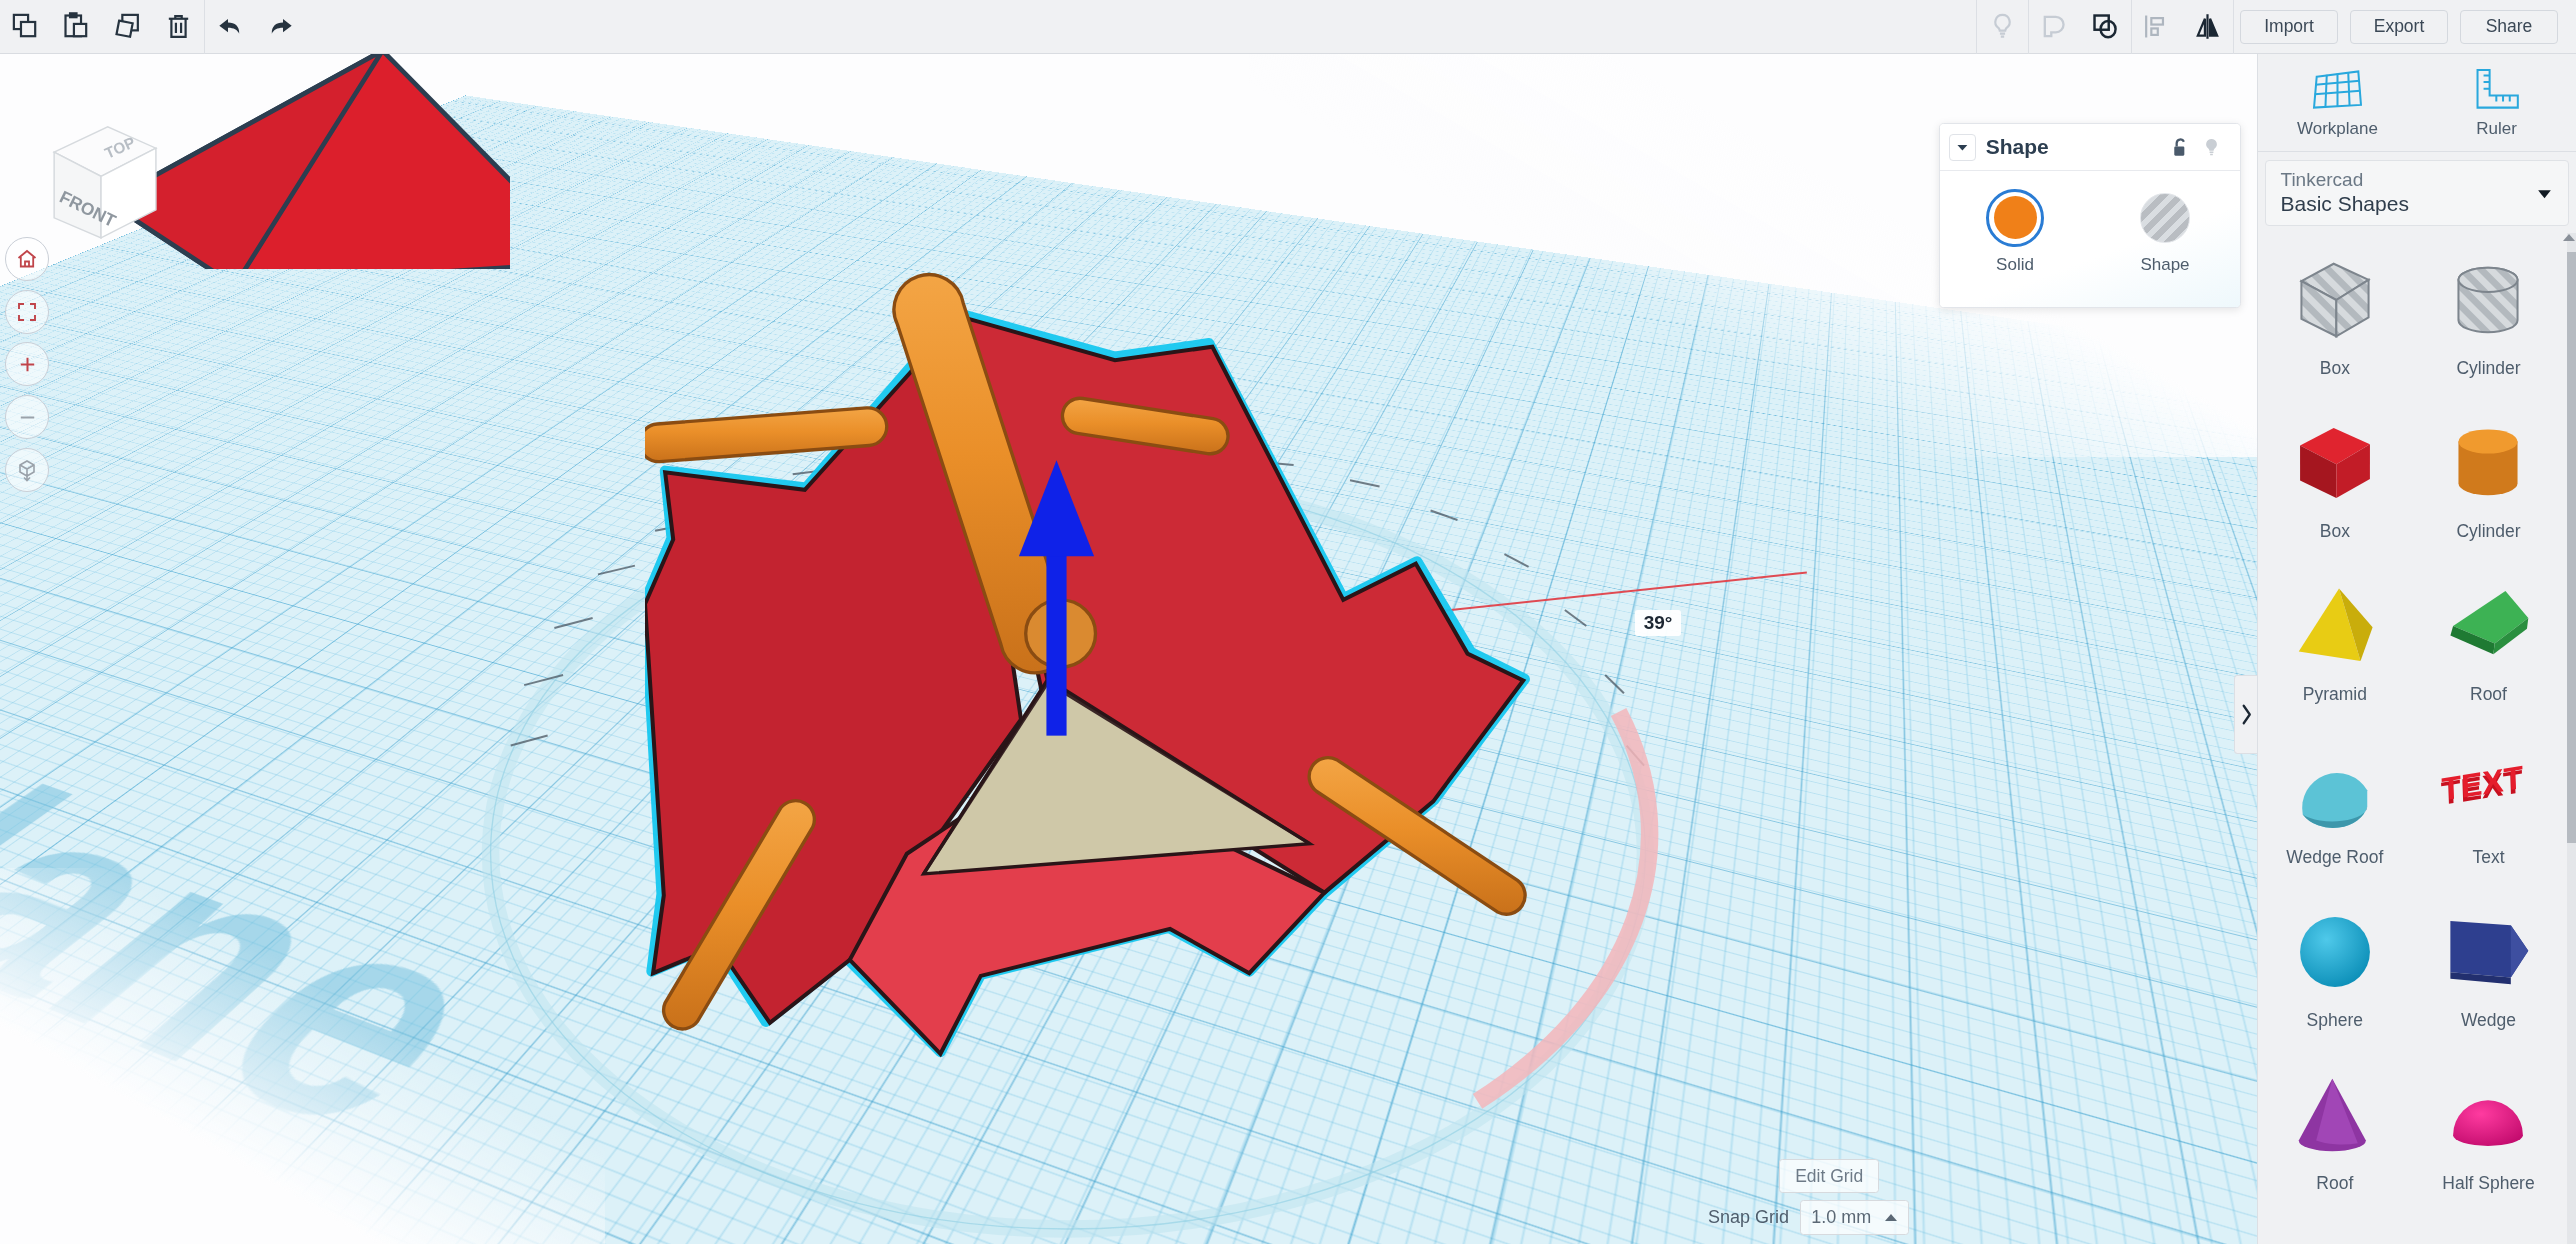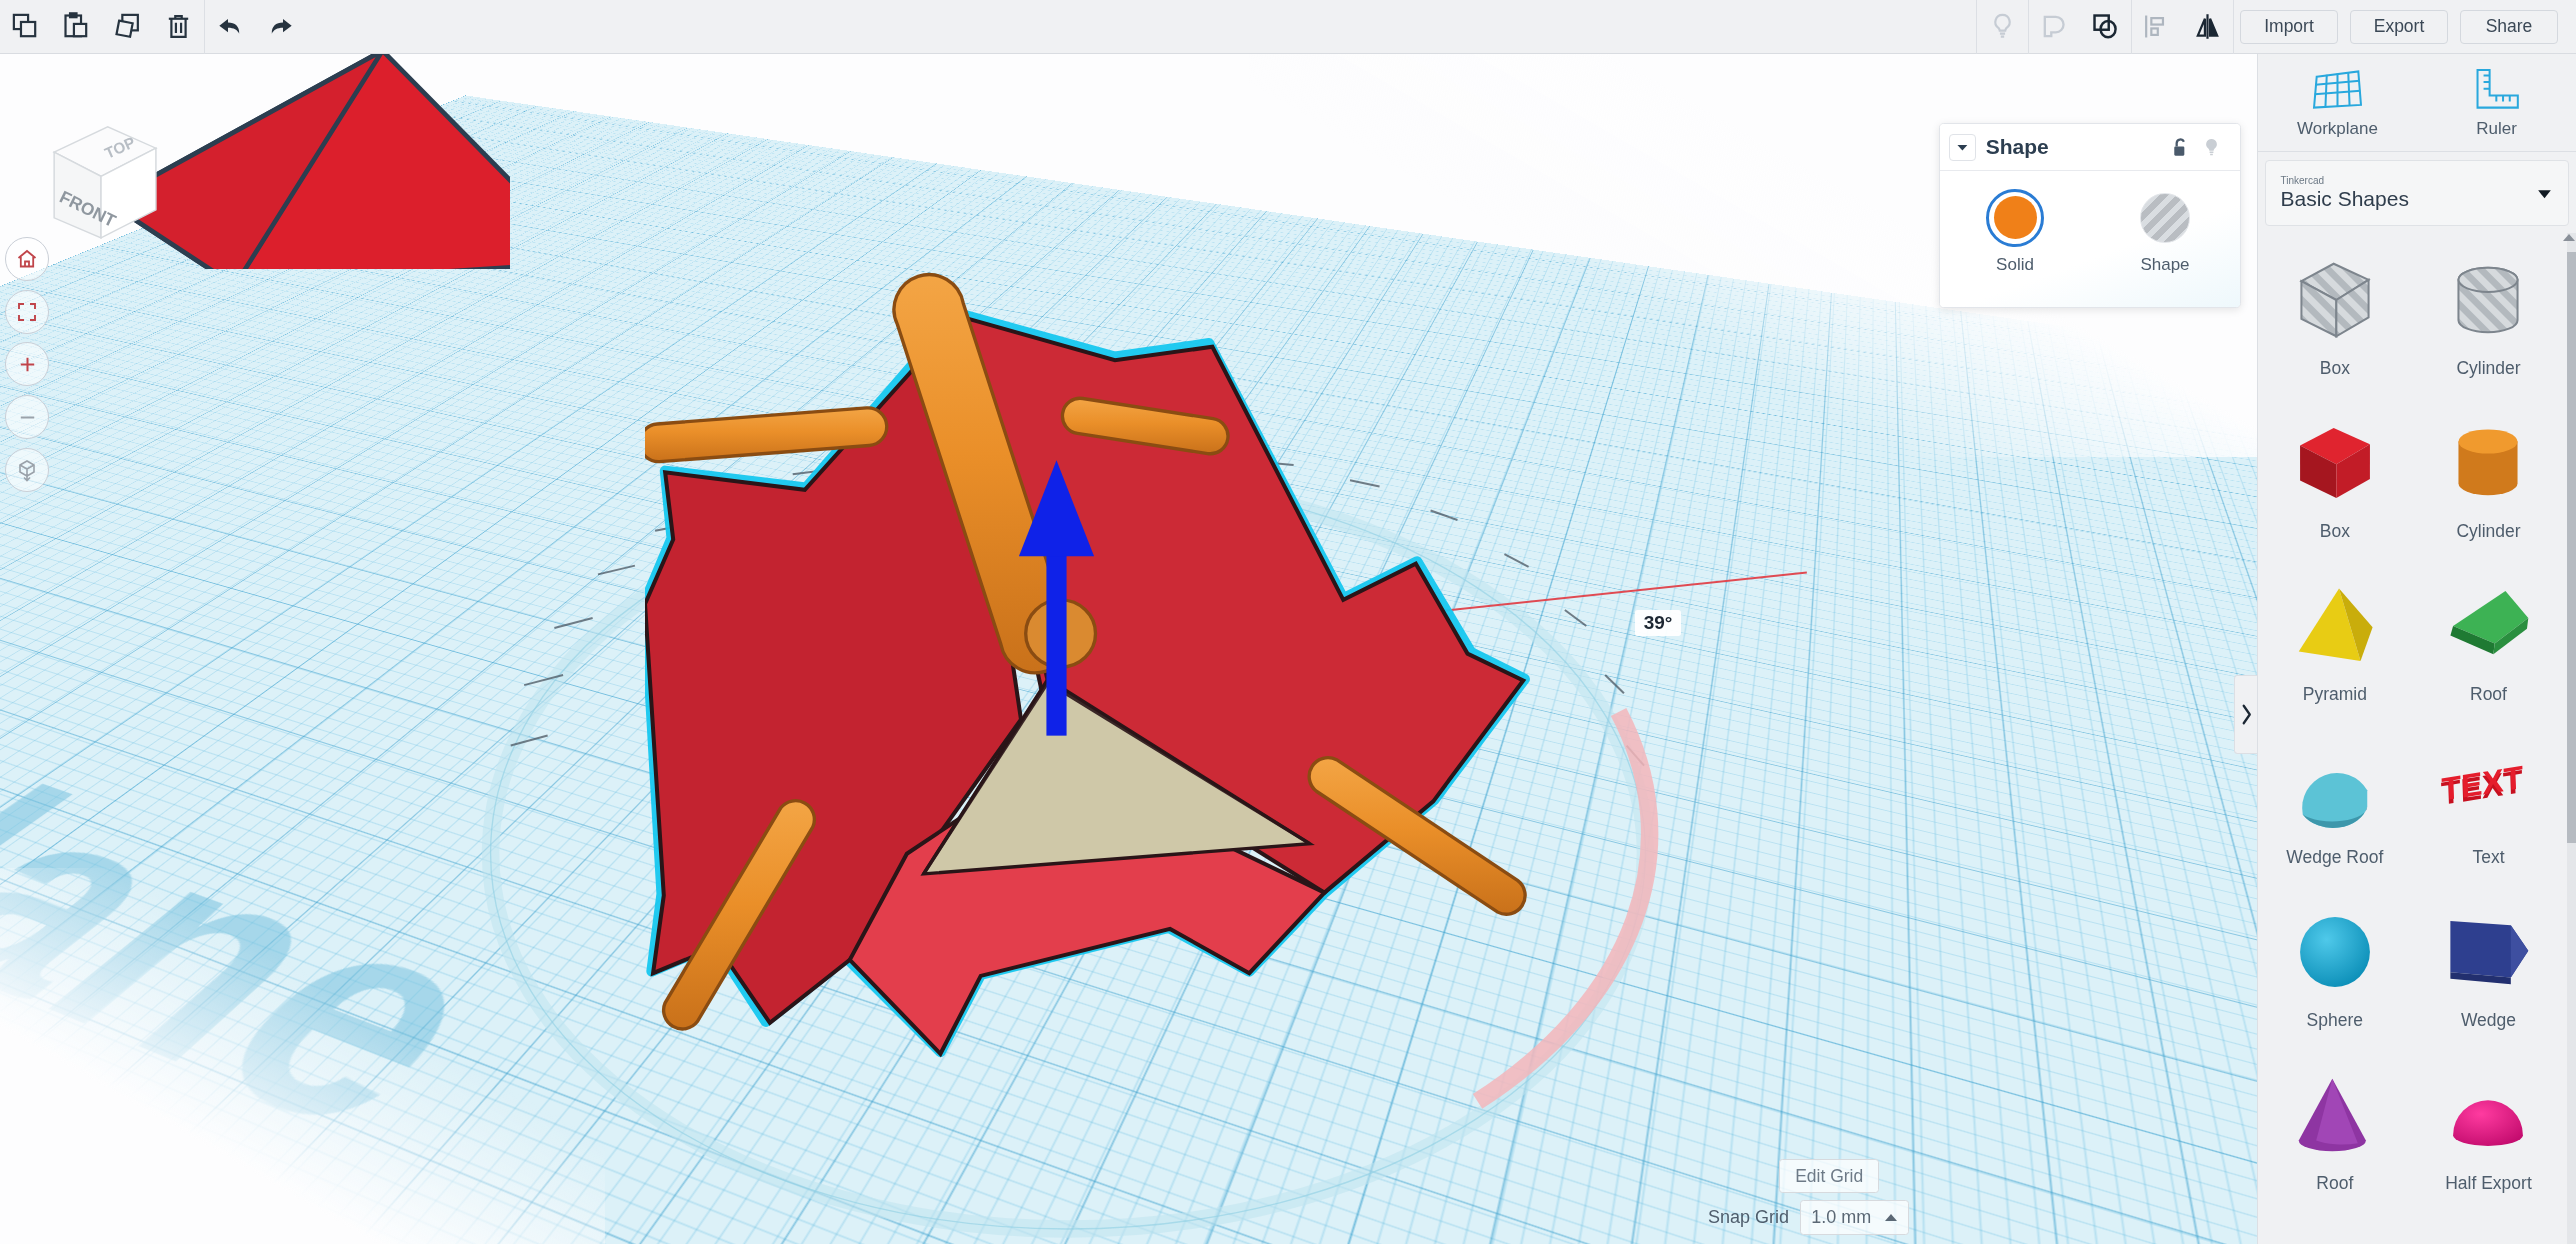--- a/index.html
+++ b/index.html
@@ -178,21 +178,21 @@
   .sb-tool-label { font-size: 17px; color: #4e5d6c; }
   #sb-select {
     margin: 8px 6.7px 0 6.7px;
     height: 66px;
     background: #f5f6f7;
     border: 0.7px solid #dfe2e6; border-radius: 4px;
     display: flex; align-items: center; padding: 0 14.8px;
     cursor: pointer;
   }
   #sb-select-texts { flex: 1; display: flex; flex-direction: column; justify-content: center; gap: 0.7px; }
-  #sb-vendor { font-size: 10px; color: #6b7885; line-height: 1.1; }
+  #sb-vendor { font-size: 19px; color: #6b7885; line-height: 1.1; }
   #sb-category { font-size: 21px; color: #2f3d4c; line-height: 1.15; }
   #sb-grid-wrap { position: relative; flex: 1; overflow: hidden; margin-top: 6.7px; }
   #sb-grid {
     display: grid; grid-template-columns: 1fr 1fr;
     row-gap: 0; column-gap: 0;
     padding-right: 10.7px;
   }
   .sb-item {
     height: 163px; display: flex; flex-direction: column;
     align-items: center; justify-content: center; gap: 6.7px;
@@ -726,21 +726,21 @@
             <svg width="94" height="94" viewBox="0 0 140 140">
               <defs>
                   <radialGradient id="hsg" cx="40%" cy="30%" r="80%">
                 <stop offset="0%" stop-color="#ff3ba0"></stop>
                     <stop offset="100%" stop-color="#c10a6c"></stop>
                   </radialGradient>
                 </defs>
               <path d="M18,100 a52 52 0 0 1 104 0 a52 16 0 0 1 -104 0 Z" fill="url(#hsg)"></path>
             </svg>
           </div>
-          <div class="sb-item-label">Half Export</div>
+          <div class="sb-item-label">Half Sphere</div>
         </div>
 
         <div class="sb-item">
           <div class="sb-thumb">
             
           </div>
         </div>
         <div class="sb-item"></div>
 
       </div>

